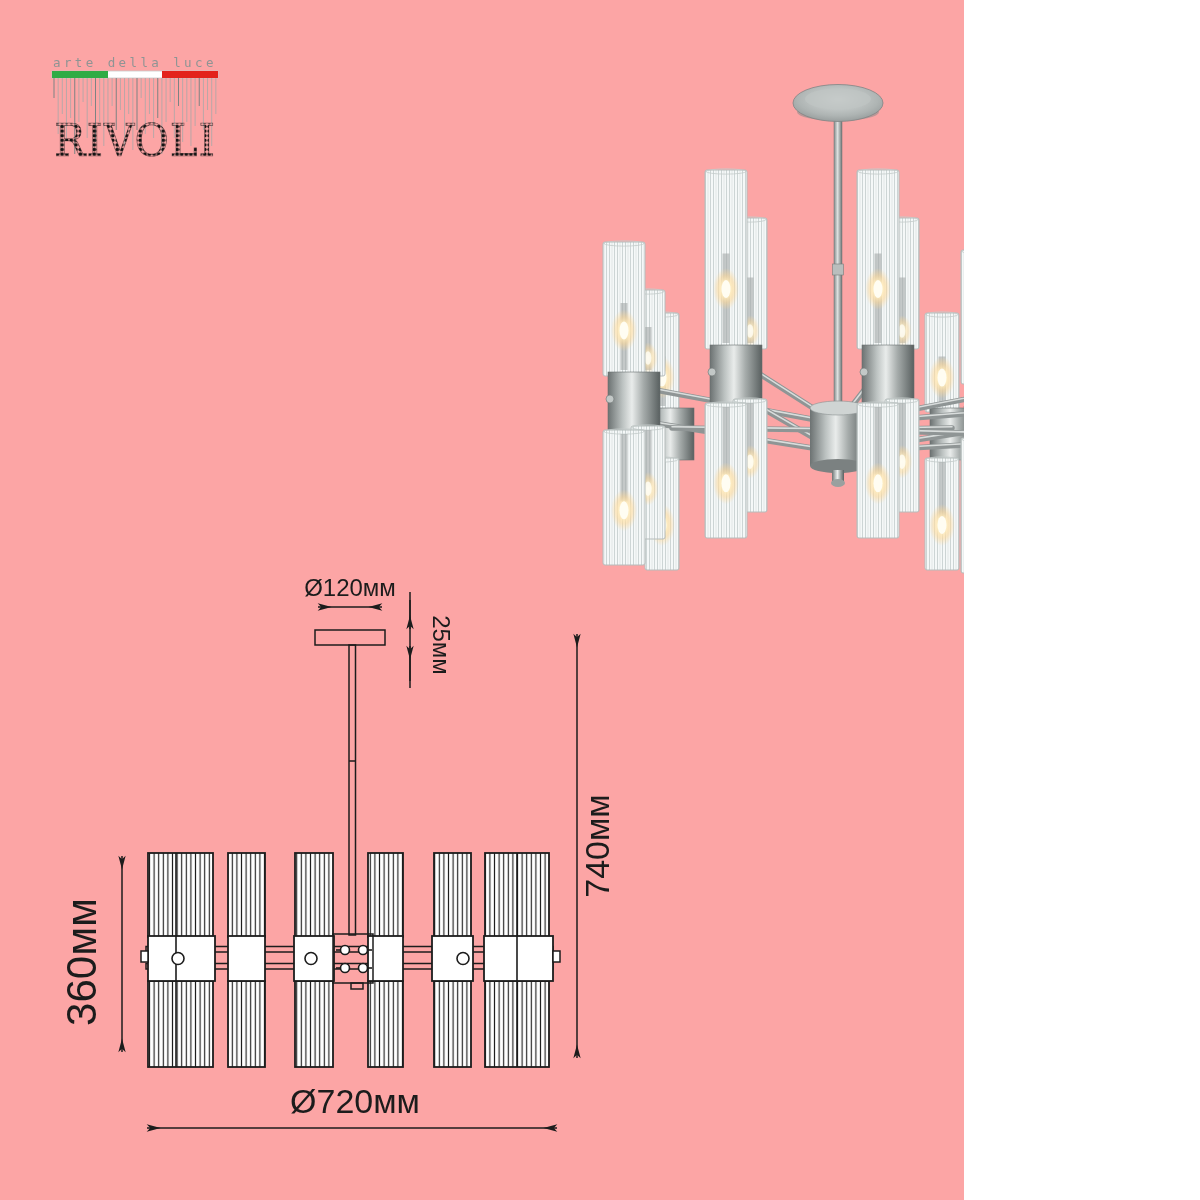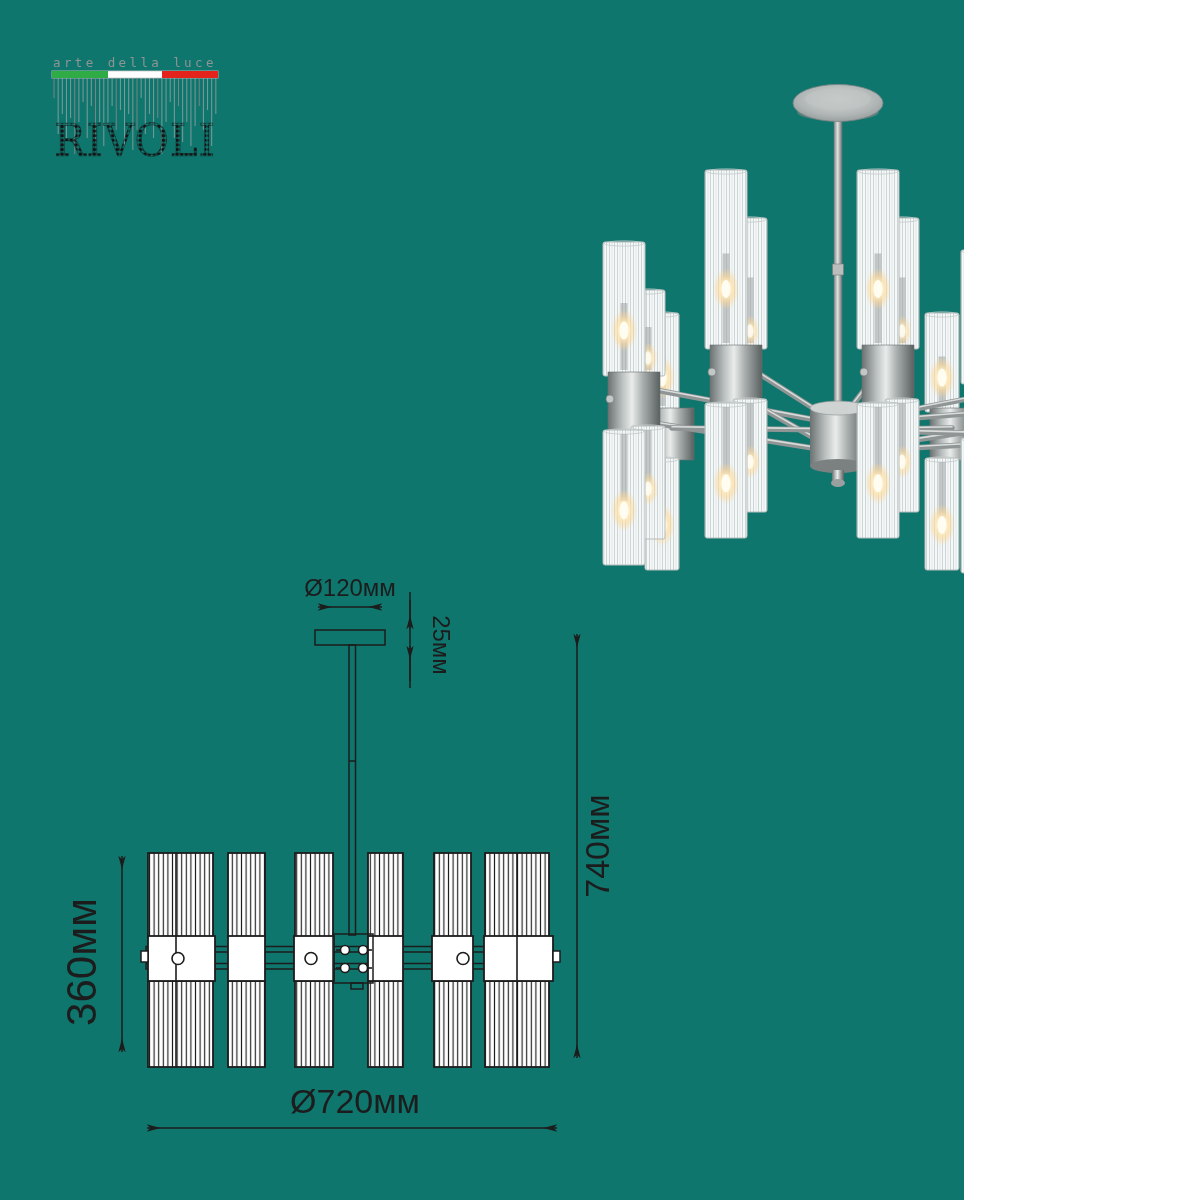--- a/index.html
+++ b/index.html
@@ -1,16 +1,16 @@
 <!DOCTYPE html>
 <html><head>
 <meta charset="utf-8">
 <style>
   html,body{margin:0;padding:0;background:#ffffff;}
-  .page{position:relative;width:964px;height:1200px;background:#0f766e;overflow:hidden;
+  .page{position:relative;width:964px;height:1200px;background:#fca5a5;overflow:hidden;
         font-family:"Liberation Sans",sans-serif;}
   svg{display:block;}
   .tagline{font-family:"DejaVu Sans Mono",monospace;font-size:12.5px;letter-spacing:3.4px;fill:#8f9494;}
   .brandname{font-family:"DejaVu Serif",serif;font-size:44px;letter-spacing:1px;}
   .dim{font-family:"Liberation Sans",sans-serif;fill:#1c1c1c;}
   .dim.f24{font-size:24px;}
   .dim.f34{font-size:34px;}
   .dim.f42{font-size:42px;}
   .dline{stroke:#1c1c1c;stroke-width:1.5;fill:none;}
 </style>

